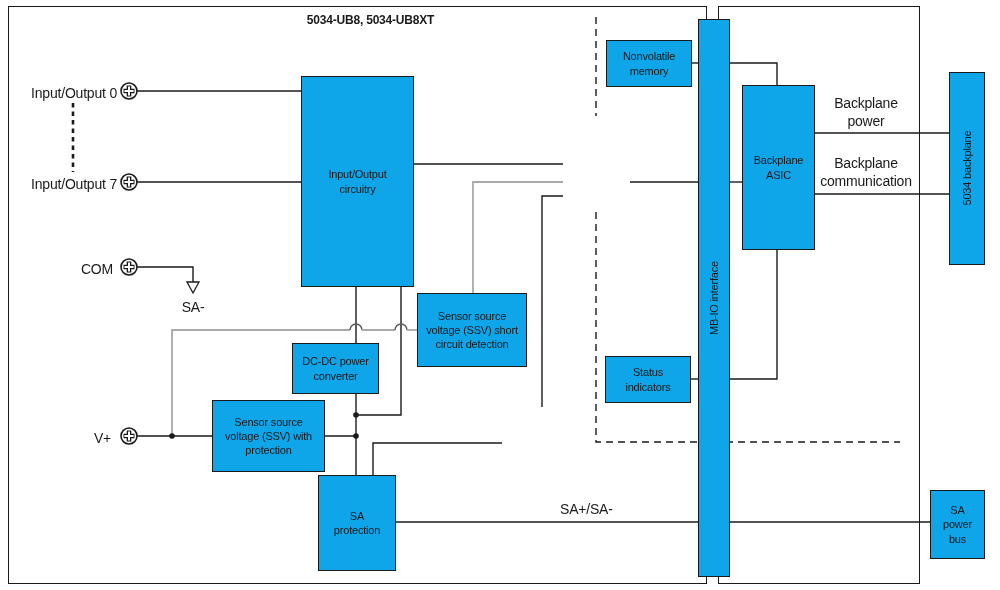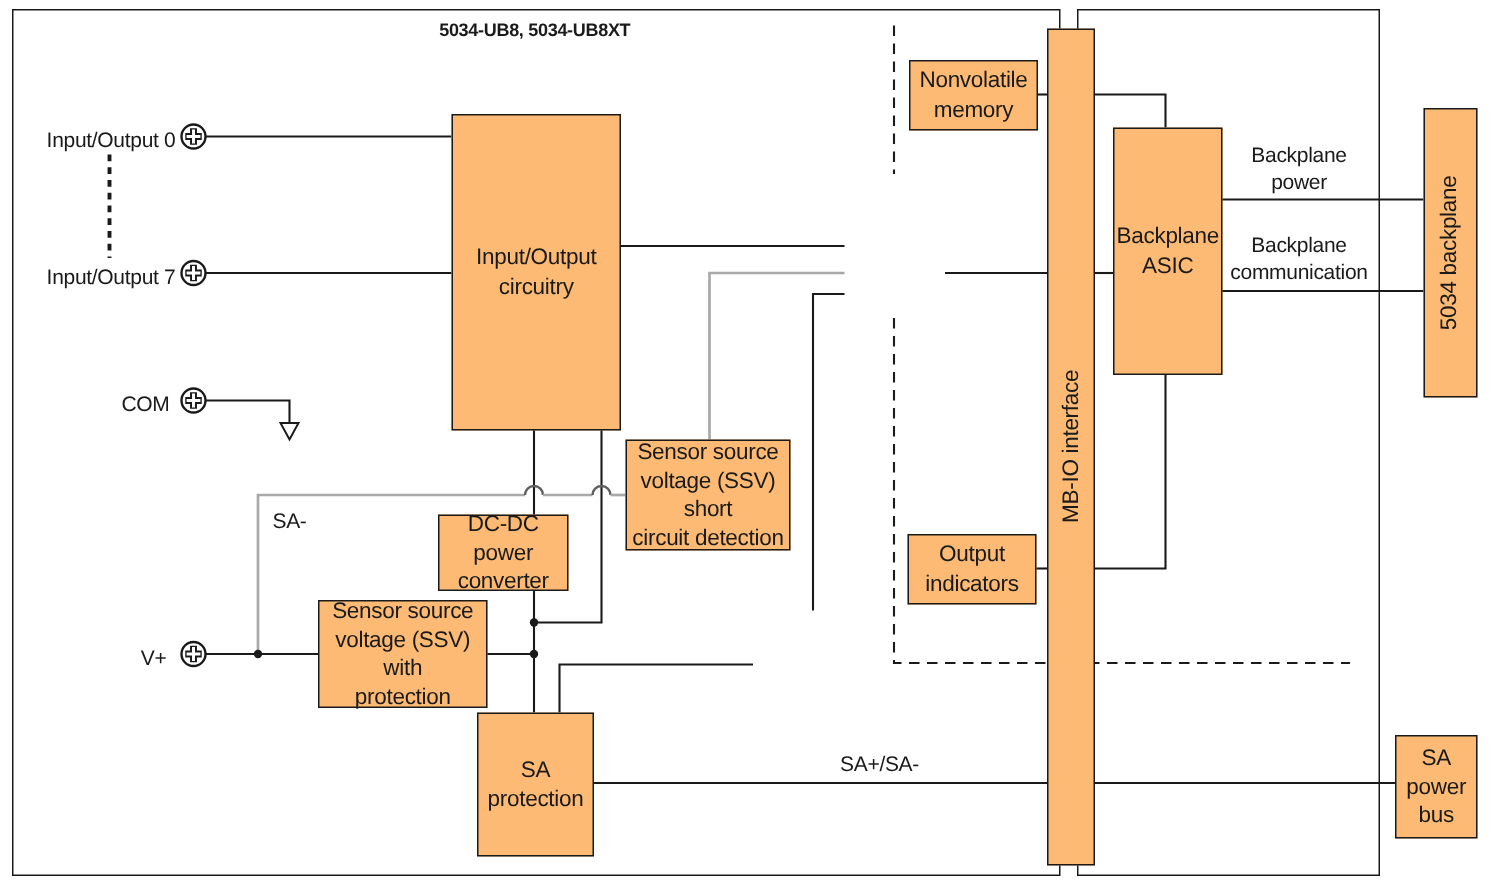--- a/index.html
+++ b/index.html
@@ -1,25 +1,25 @@
 <!DOCTYPE html>
 <html><head>
 <meta charset="utf-8">
 <style>
   html,body{margin:0;padding:0;background:#fff;}
   #stage{
     position:relative;width:1000px;height:590px;background:#fff;
     font-family:"Liberation Sans",sans-serif;color:#1a1a1a;overflow:hidden;
   }
   .outer{position:absolute;border:1.6px solid #1a1a1a;background:transparent;}
-  .title{position:absolute;font-size:12px;font-weight:bold;text-align:center;letter-spacing:-0.2px;}
+  .title{position:absolute;font-size:12px;font-weight:bold;text-align:center;letter-spacing:-0.2px;padding-left:14px;}
   .box{
-    position:absolute;border:1.4px solid #1a1a1a;background:#fdba74;
+    position:absolute;border:1.4px solid #1a1a1a;background:#0ea5e9;
     display:flex;align-items:center;justify-content:center;text-align:center;
-    font-size:15px;line-height:1.28;white-space:pre-line;letter-spacing:-0.2px;
+    font-size:11px;line-height:1.28;white-space:pre-line;letter-spacing:-0.2px;
   }
   .vtext{white-space:nowrap;transform:rotate(-90deg);}
   .lbl{position:absolute;font-size:14px;line-height:1.25;letter-spacing:-0.2px;white-space:pre-line;}
   .r{text-align:right;}
   .c{text-align:center;}
   svg{position:absolute;left:0;top:0;}
 </style>
 </head>
 <body>
 
@@ -90,21 +90,21 @@
     <use href="#term" transform="translate(129,267)"></use>
     <use href="#term" transform="translate(129,436)"></use>
   </svg>
 
   <div class="title" style="left:8px;top:13px;width:697px;">5034-UB8, 5034-UB8XT</div>
 
   <div class="lbl r" style="left:20px;top:85px;width:97px;">Input/Output 0</div>
   <div class="lbl r" style="left:20px;top:176px;width:97px;">Input/Output 7</div>
   <div class="lbl r" style="left:20px;top:261px;width:93px;">COM</div>
   <div class="lbl r" style="left:20px;top:430px;width:91px;">V+</div>
-  <div class="lbl c" style="left:173px;top:299px;width:40px;margin-top:40px;">SA-</div>
+  <div class="lbl c" style="left:173px;top:299px;width:40px;">SA-</div>
 
   <div class="box" style="left:301px;top:76px;width:111px;height:209px;text-align:center;">
     <span>Input/Output
 circuitry</span></div>
 
 
   <div class="box" style="left:606px;top:40px;width:84px;height:45px;">
     <span>Nonvolatile
 memory</span></div>
 
@@ -121,21 +121,21 @@
     <span>Sensor source
 voltage (SSV) with
 protection</span></div>
 
 
   <div class="box" style="left:318px;top:475px;width:76px;height:94px;">
     <span>SA
 protection</span></div>
 
   <div class="box" style="left:605px;top:356px;width:84px;height:45px;">
-    <span>Output
+    <span>Status
 indicators</span></div>
 
   <div class="box" style="left:742px;top:85px;width:71px;height:163px;">
     <span>Backplane
 ASIC</span></div>
 
   <div class="box" style="left:949px;top:72px;width:34px;height:191px;">
     <span class="vtext">5034 backplane</span></div>
 
   <div class="box" style="left:930px;top:490px;width:53px;height:67px;">

